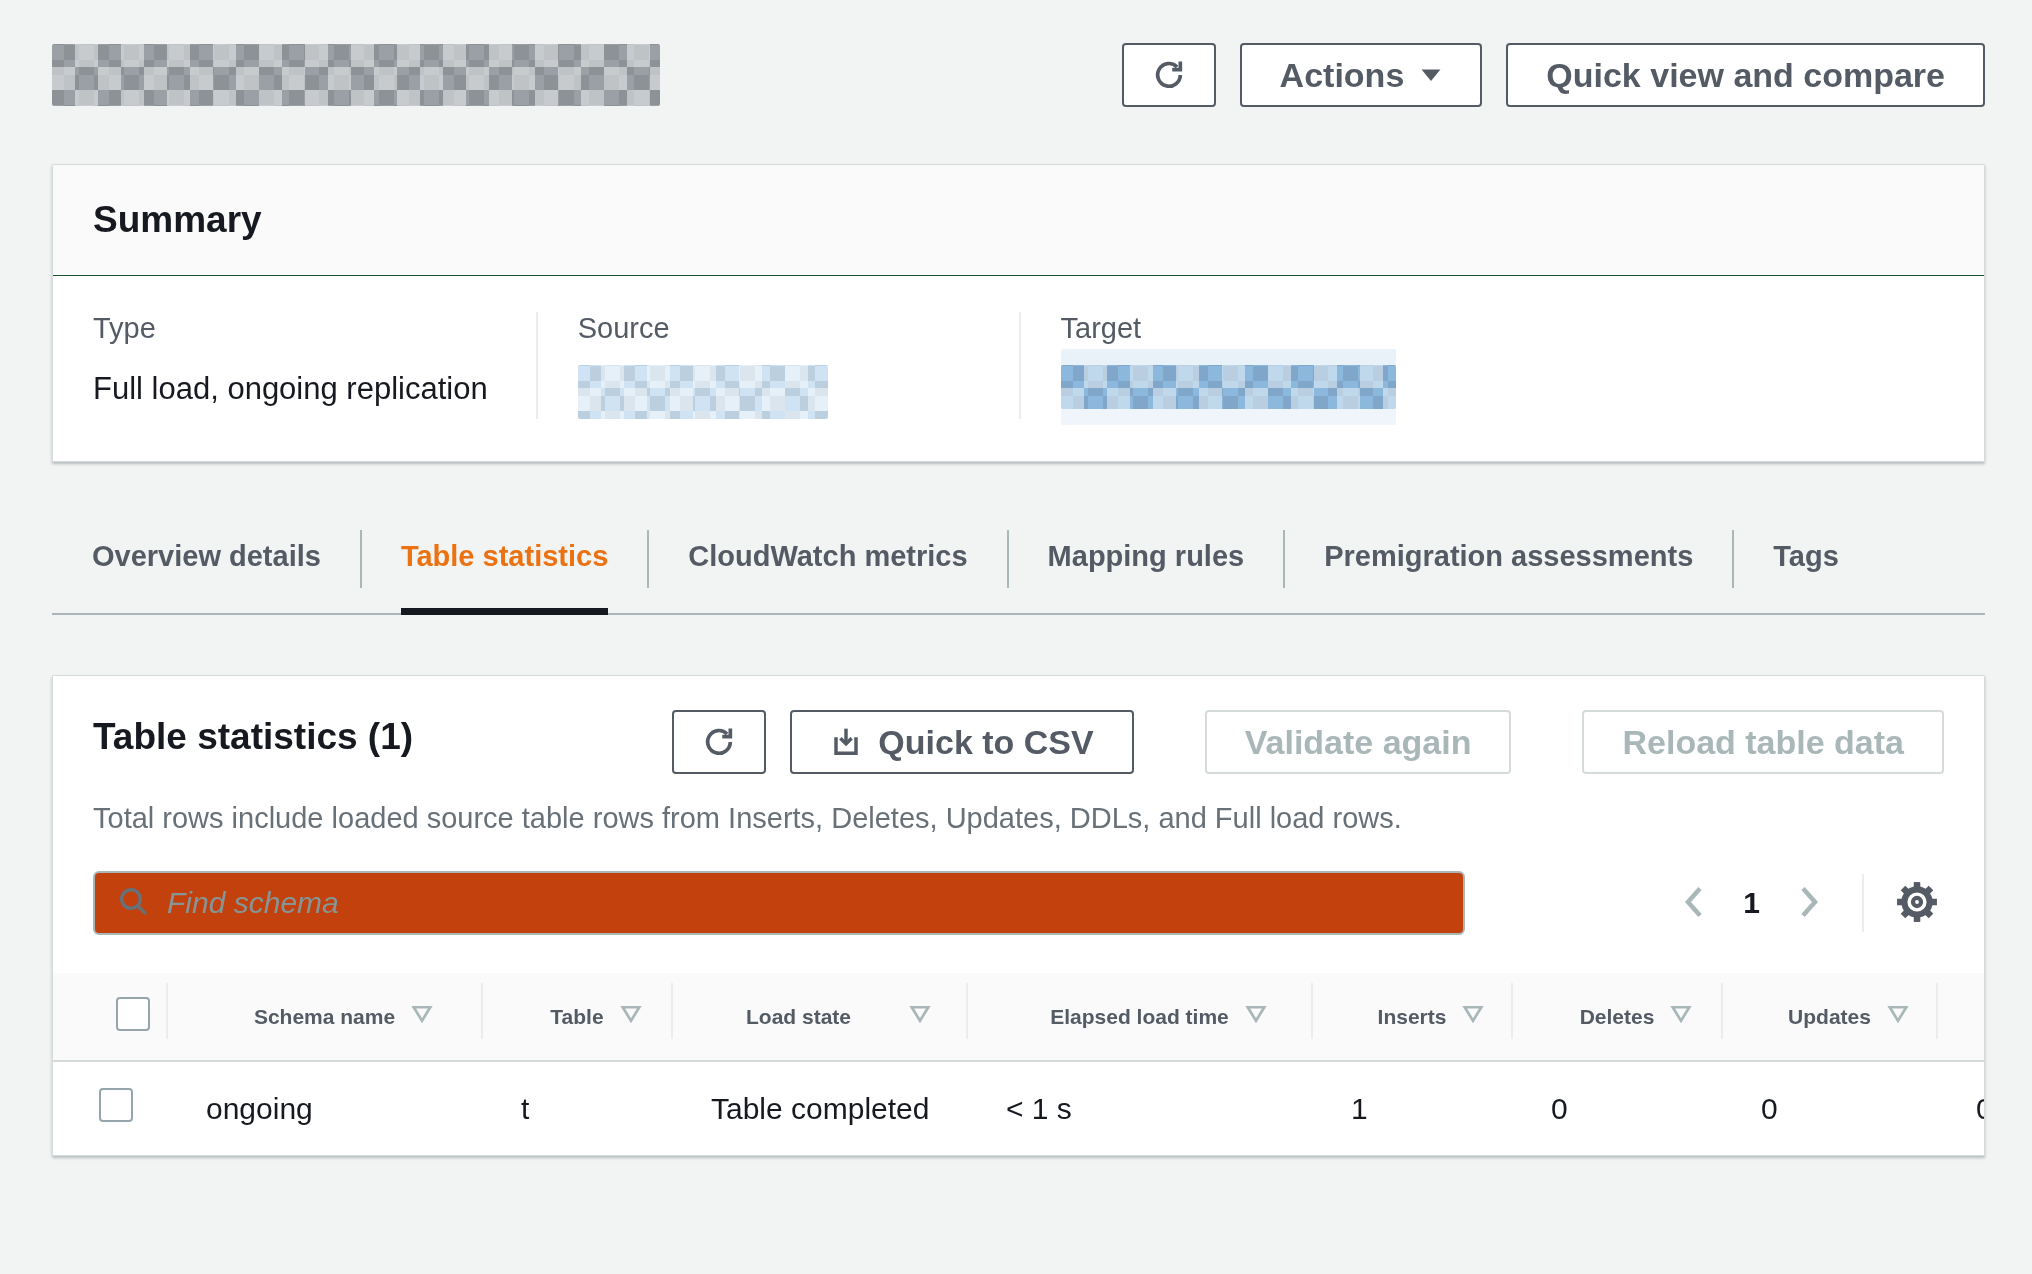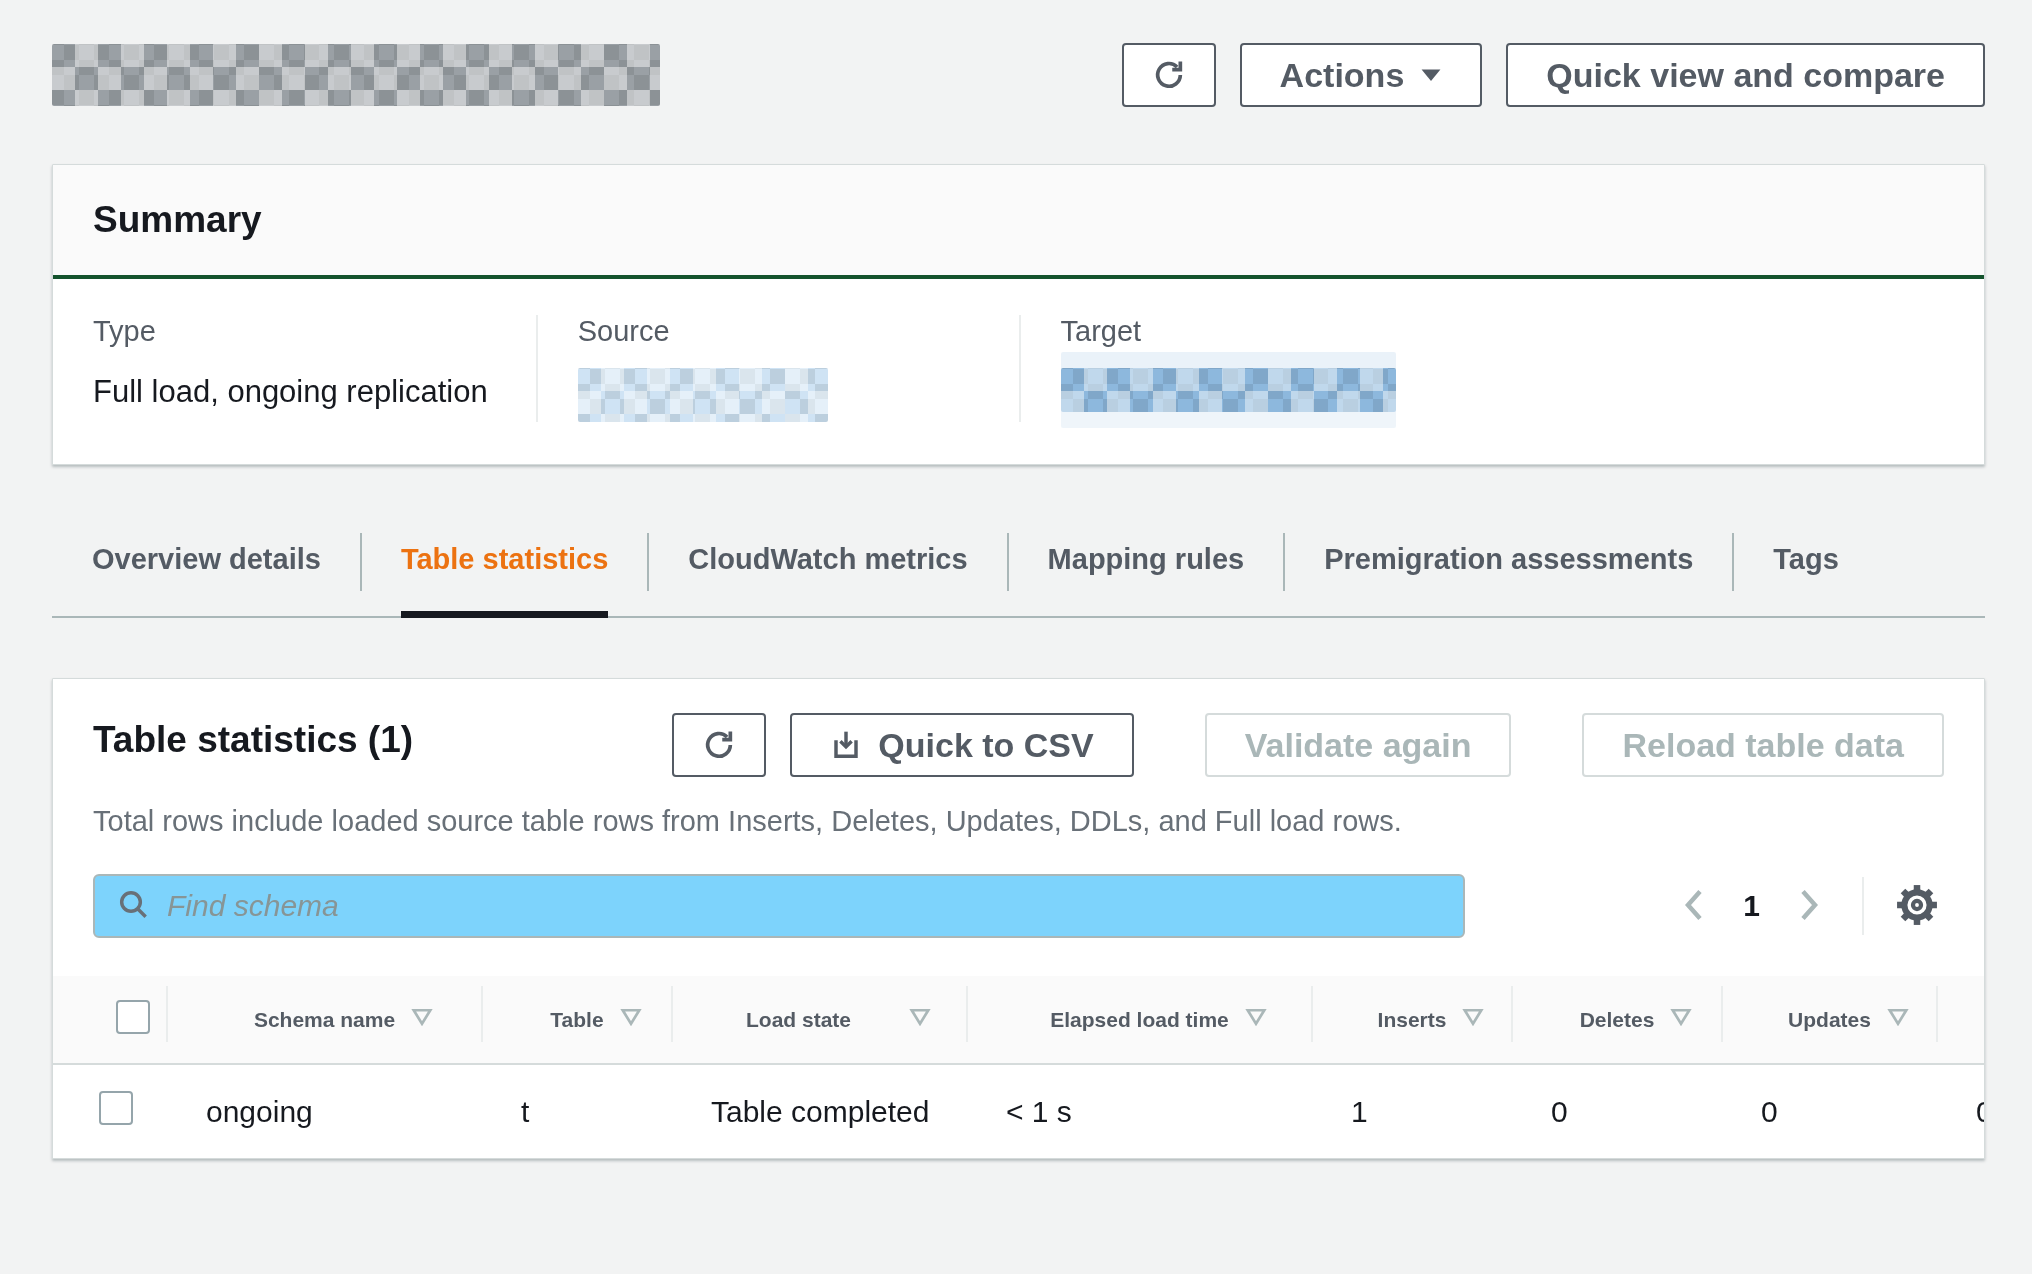--- a/index.html
+++ b/index.html
@@ -44,21 +44,21 @@
     padding:0 38px; cursor:pointer; font-family:inherit;
   }
   .btn-icon-only { width:94px; padding:0; }
   .btn.disabled { border-color:#d5dbdb; color:#aab7b8; cursor:default;margin-left:47px; }
   .btn svg { display:block; }
 
   
   .card { background:#fff; border:1px solid #d5dbdb; border-radius:1px;
           box-shadow:0 2px 3px rgba(0,28,36,.25); }
   .summary-card { margin-top:56px; }
-  .card-header { background:#fafafa; border-bottom:4px solid #14532d; padding:34px 40px;
+  .card-header { background:#fafafa; border-bottom:1px solid #14532d; padding:34px 40px;
                  font-size:37px; font-weight:700; color:#16191f; }
   .summary-body { display:grid; grid-template-columns:1fr 1fr 1fr 1fr; padding:36px 0 42px; }
   .field { padding:0 40px; }
   .field + .field { border-left:2px solid #eaeded; }
   .field-label { color:#545b64; font-size:29px; margin-bottom:20px; }
   .field-value { font-size:31px; color:#16191f; display:flex; align-items:center; gap:15px; min-height:48px; }
   .status-text { color:#687078; }
   .source-mosaic { width:250px; height:54px; }
   .target-mosaic { width:335px; height:44px; margin-top:5px; }
 
@@ -73,21 +73,21 @@
   
   .stats-card { margin-top:60px; overflow:hidden; padding-bottom:0; }
   .stats-header { padding:34px 40px 0; }
   .stats-title-row { display:flex; justify-content:space-between; align-items:flex-start; }
   .stats-title { font-size:37px; font-weight:700; margin:6px 0 0; }
   .stats-buttons { display:flex; gap:24px; }
   .stats-desc { margin-top:28px; font-size:29px; color:#687078; }
 
   .toolbar { display:flex; align-items:center; justify-content:space-between; margin-top:36px; padding:0 40px; }
   .search-box { width:1372px; height:64px; border:2px solid #aab7b8; border-radius:6px;
-                background:#7dd3fc; display:flex; align-items:center; padding:0 22px; gap:16px; }
+                background:#c2410c; display:flex; align-items:center; padding:0 22px; gap:16px; }
   .search-box input { border:none; outline:none; flex:1; font-size:30px; font-family:inherit; color:#16191f; background:transparent; }
   .search-box input::placeholder { font-style:italic; color:#879596; }
   .pager { display:flex; align-items:center; }
   .pager-btn { background:none; border:none; padding:6px 10px; cursor:default; display:flex; align-items:center; }
   .page-num { font-size:30px; font-weight:700; color:#16191f; padding:0 26px; }
   .pager-divider { width:2px; height:58px; background:#eaeded; margin:0 26px 0 30px; }
   .gear-btn { background:none; border:none; cursor:pointer; display:flex; align-items:center; padding:4px; }
 
   
   .stats-table { margin-top:38px; border-collapse:collapse; table-layout:fixed; width:2203px; }

